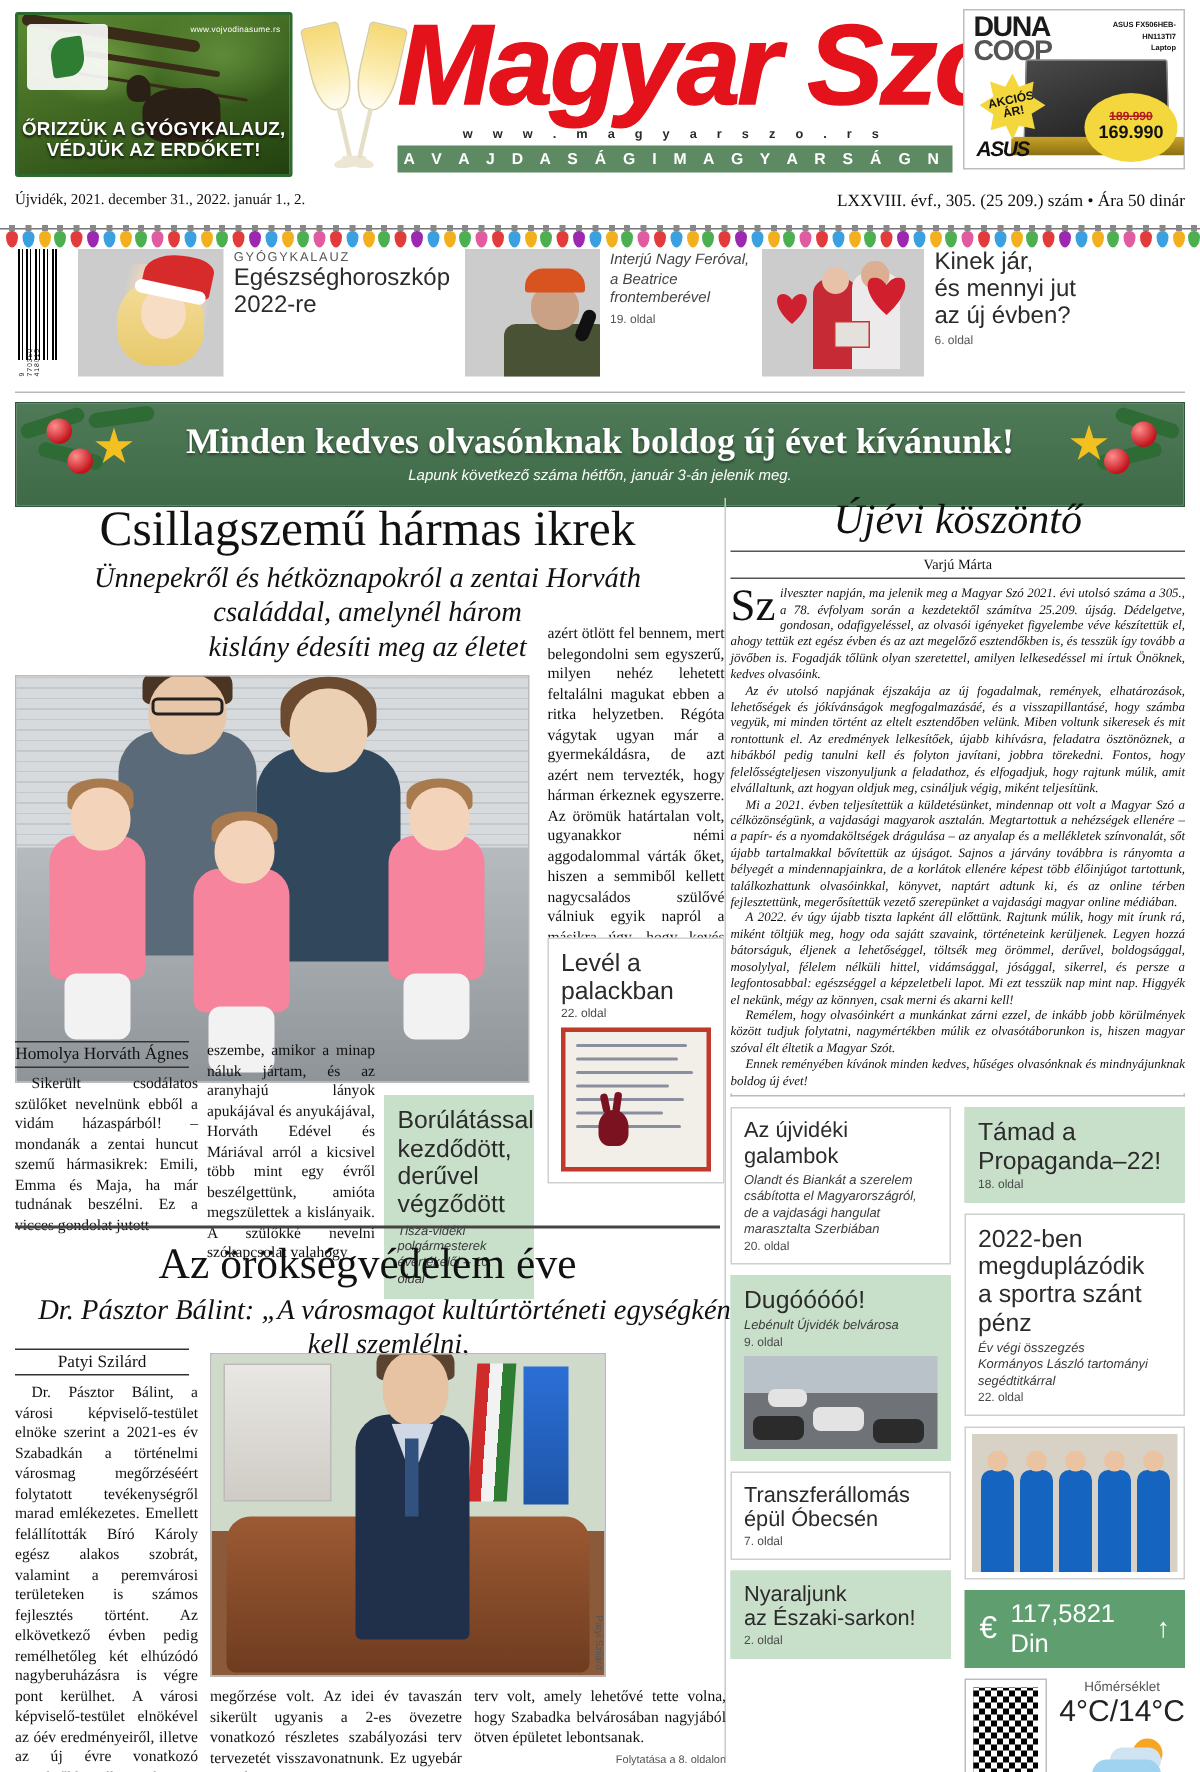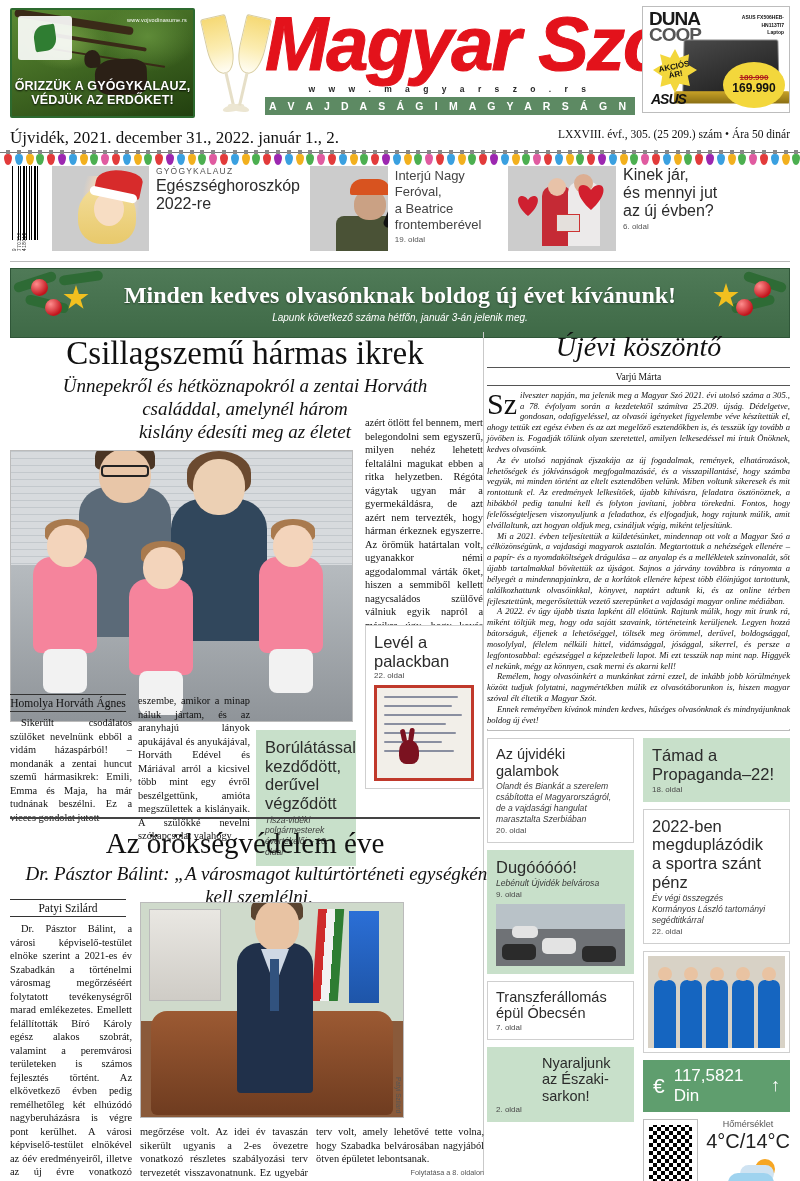--- a/index.html
+++ b/index.html
@@ -148,21 +148,21 @@
   .ad-laptop .pricecircle .new{
     font-family:"Liberation Sans",sans-serif; font-size:12px; font-weight:bold;
     color:#111; line-height:1.1;
   }
   .ad-laptop .asus{
     position:absolute; left:8px; bottom:5px;
     font-family:"Liberation Sans",sans-serif; font-weight:bold; font-style:italic;
     font-size:14px; color:#111; letter-spacing:-1px;
   }
 
-  .issueline { position:absolute; left:10px; top:128px; font-size:17px; }
+  .issueline { position:absolute; left:10px; top:128px; font-size:10px; }
   .issuemeta { position:absolute; right:10px; top:128px; font-size:11.5px; }
 
   
   .lights { position:absolute; left:0; right:0; top:150px; height:14px; }
   .lights .wire{ position:absolute; left:0; right:0; top:2px; height:1px; background:#777; }
   .lights b{
     position:absolute; top:4px; width:8px; height:11px; border-radius:45% 45% 50% 50%/35% 35% 65% 65%;
     display:block;
   }
   .lights b:before{
@@ -184,21 +184,21 @@
   .teaser .thumb { border:0; background:#ccc; overflow:hidden; position:relative; }
   .teaser .kicker{
     font-family:"Liberation Sans",sans-serif; font-size:8.5px; color:#555;
     letter-spacing:1.2px; margin-bottom:1px;
   }
   .teaser .ttl{
     font-family:"Liberation Sans",sans-serif; font-size:16px; color:#2b2b2b;
     line-height:1.12; font-weight:normal;
   }
   .teaser .sub{
-    font-family:"Liberation Sans",sans-serif; font-size:13px; 
+    font-family:"Liberation Sans",sans-serif; font-size:10px; font-style:italic;
     color:#444; line-height:1.25; margin-top:2px;
   }
   .teaser .pg{ font-family:"Liberation Sans",sans-serif; font-size:8px; color:#555; margin-top:2px; }
 
   .t1-img{ width:118px; height:85px;
     background:radial-gradient(circle at 50% 45%, #fff 0 12%, #bfe0f2 35%, #7fbfe0 75%, #4f9fd0 100%); }
   .t1-img .santa{
     position:absolute; left:30px; top:10px; width:58px; height:70px;
     background:radial-gradient(ellipse at 50% 35%, #f6d8b8 0 40%, rgba(246,216,184,0) 70%);
   }
@@ -777,21 +777,21 @@
 
         <div class="box">
           <div class="bt" style="font-size:14.5px;">
             <div>Transzferállomás</div>
             <div>épül Óbecsén</div>
           </div>
           <div class="bp">7. oldal</div>
         </div>
 
         <div class="box green">
-          <div class="bt" style="font-size:14.5px;margin-left:46px;">
+          <div class="bt" style="font-size:14.5px;">
             <div>Nyaraljunk</div>
             <div>az Északi-sarkon!</div>
           </div>
           <div class="bp">2. oldal</div>
         </div>
       </div>
 
       <div style="width:147px; display:flex; flex-direction:column; gap:7px;">
 
         <div class="box green">

